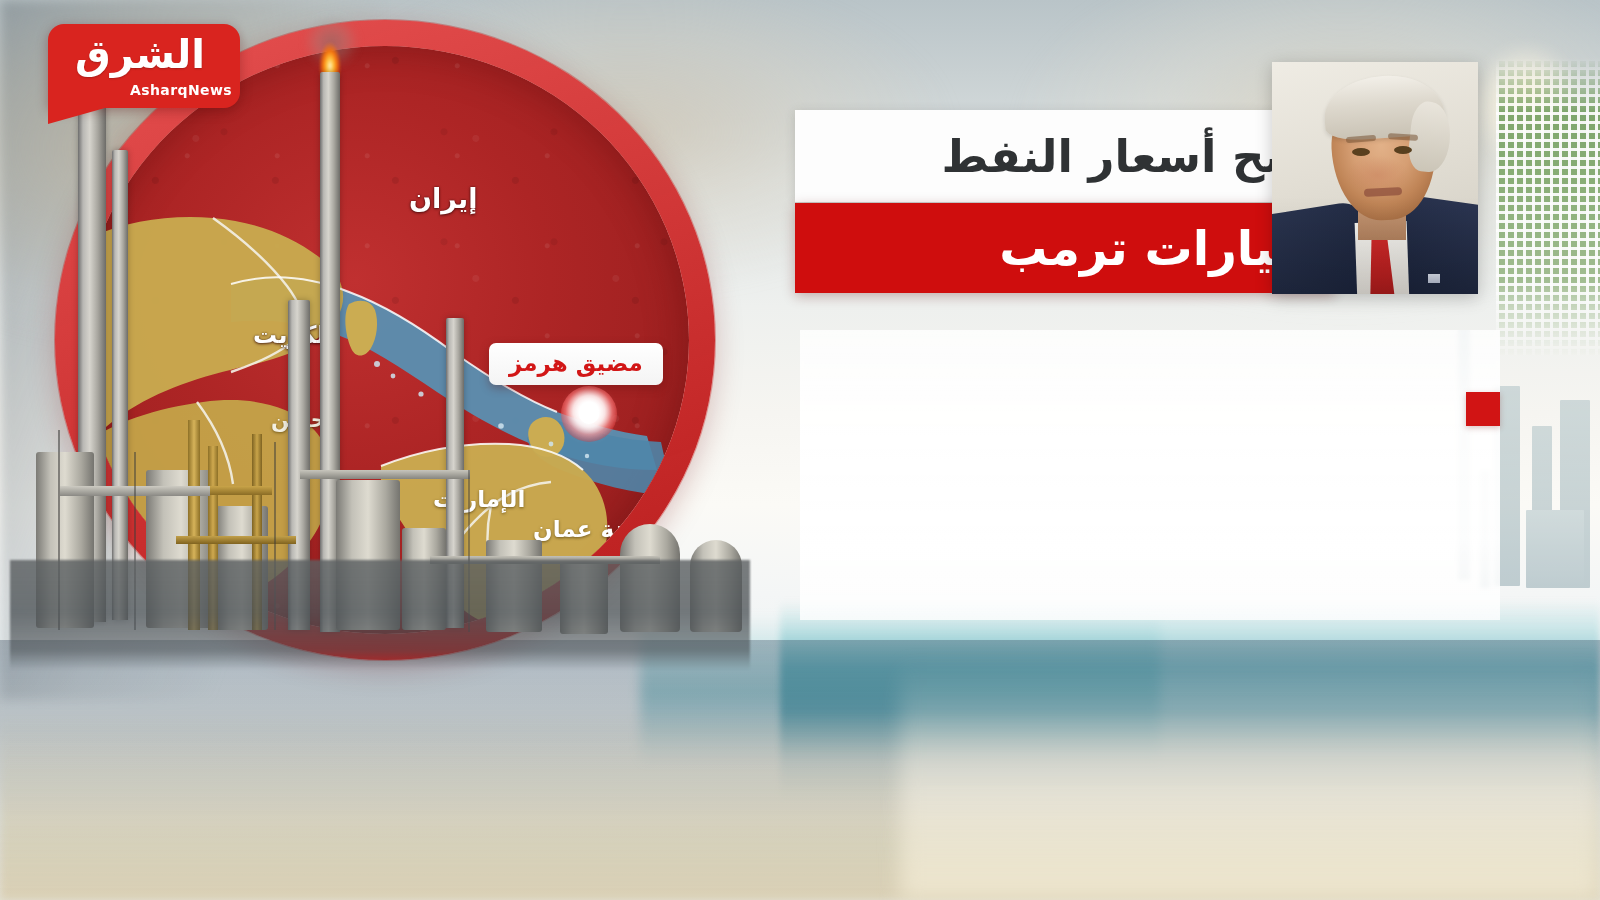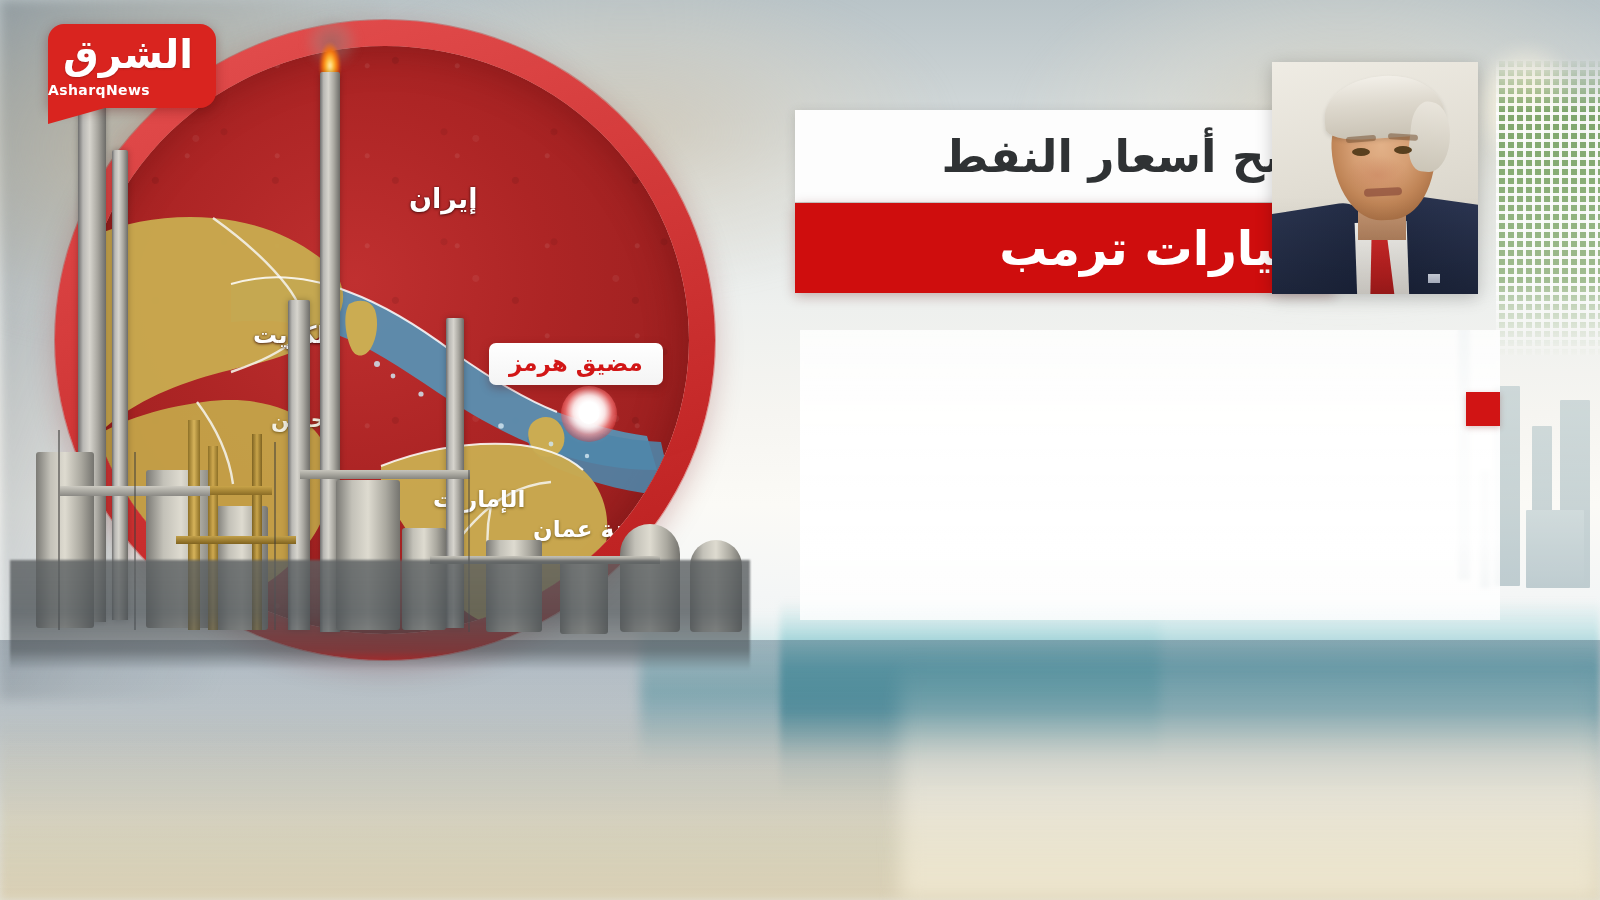--- a/index.html
+++ b/index.html
@@ -269,40 +269,40 @@
     filter:blur(4px);
   }
   .plant-base{
     position:absolute;left:10px;top:560px;width:740px;height:110px;
     background:linear-gradient(180deg, rgba(92,96,98,.82) 0%, rgba(78,84,88,.78) 48%, rgba(70,76,80,.55) 82%, rgba(70,76,80,0) 100%);
     filter:blur(1px);
   }
 
   
   .logo{
-    position:absolute;left:48px;top:24px;width:168px;height:84px;
+    position:absolute;left:48px;top:24px;width:192px;height:84px;
     background:#d9241f;
     border-radius:16px 16px 16px 2px;
     box-shadow:0 3px 12px rgba(90,10,10,.35);
   }
   .logo::after{
     content:"";position:absolute;left:0;bottom:-16px;width:64px;height:18px;
     background:#d9241f;
     clip-path:polygon(0 0,100% 0,0 100%);
   }
   .logo-ar{
     position:absolute;left:0;right:8px;top:10px;
     text-align:center;
     color:#fff;font-size:40px;font-weight:700;direction:rtl;
     line-height:1;
     text-shadow:0 1px 2px rgba(0,0,0,.22);
   }
   .logo-en{
     position:absolute;left:0;right:8px;bottom:10px;
-    text-align:left;
+    text-align:right;
     color:#fff;font-size:14px;font-weight:700;letter-spacing:.4px;
   }
 
   
   .hl-white{
     position:absolute;left:795px;top:110px;width:540px;height:92px;
     background:#fdfdfd;
     box-shadow:0 2px 10px rgba(60,60,60,.18);
   }
   .hl-white span{

